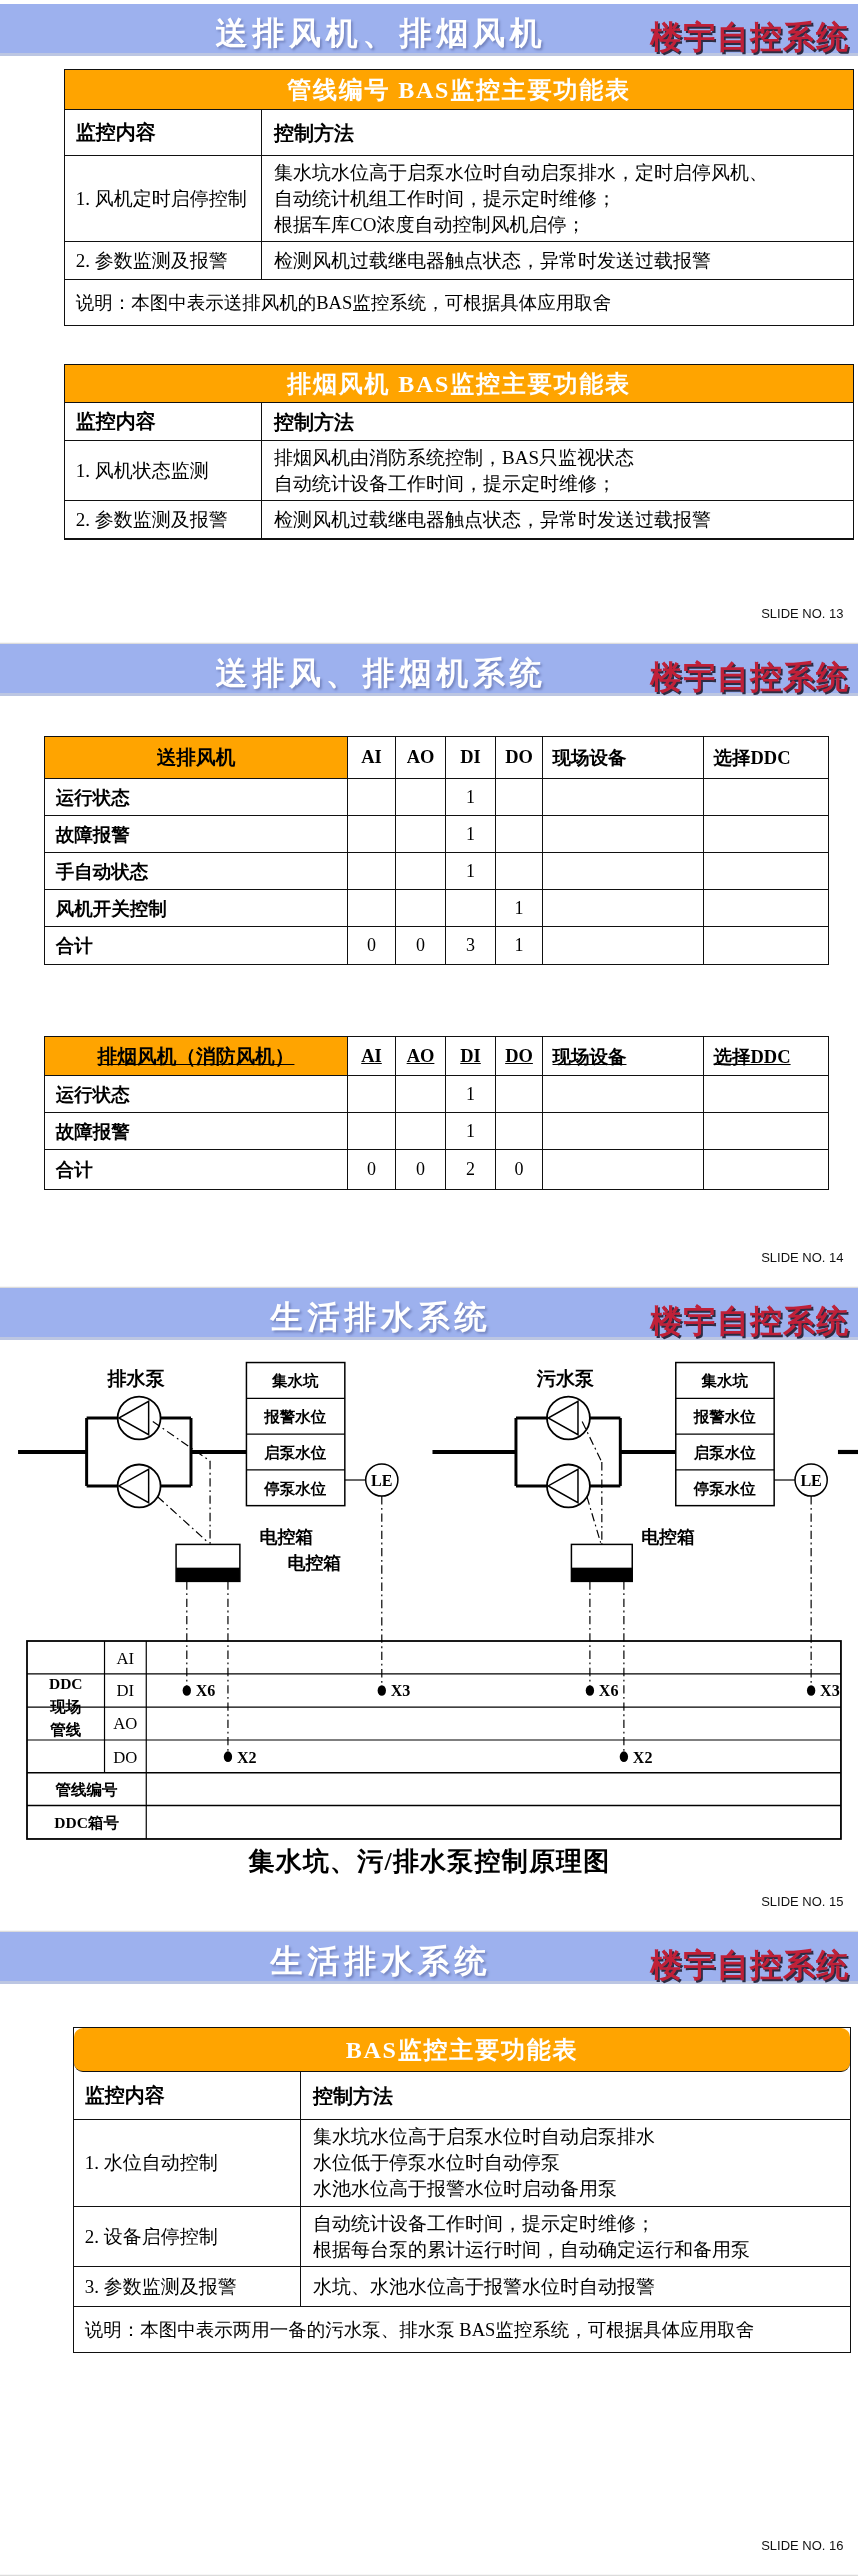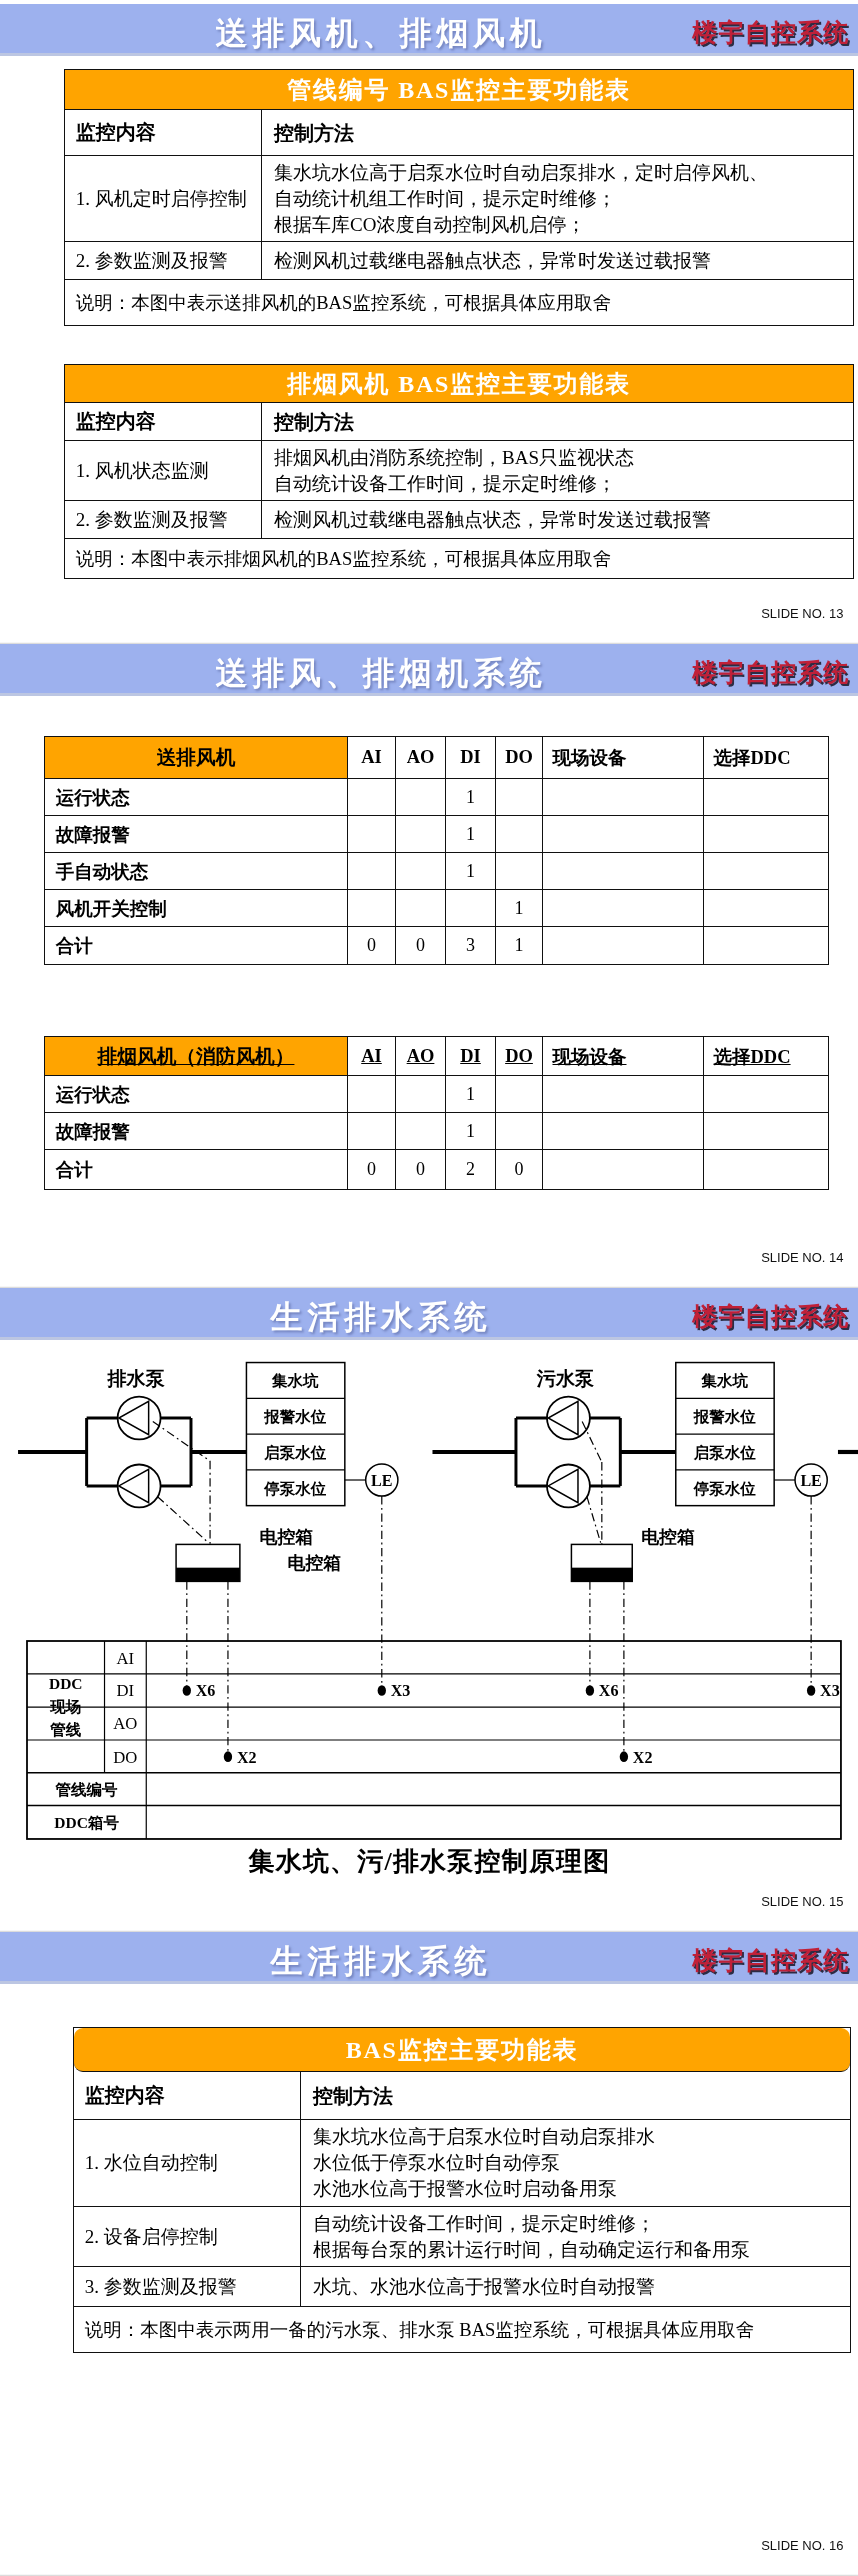--- a/index.html
+++ b/index.html
@@ -6,21 +6,21 @@
   .page{width:859px;font-family:"Liberation Serif",serif;color:#000;}
   .slide{position:relative;width:859px;height:644px;background:#fff;overflow:hidden;
          box-shadow:inset 0 -1.2px 0 #dcdcdc;}
   
   .topbar{position:absolute;left:0;right:0;top:0;height:49px;background:#9DB1EE;
           border-bottom:3px solid #BCC6E2;}
   .topbar.inset{top:3.6px;}
   .slide-title{position:absolute;left:83px;width:596px;top:8.3px;text-align:center;
                font-size:32px;font-weight:bold;color:#fff;letter-spacing:4.8px;
                text-shadow:1.8px 1.8px 2.4px #7484bf;white-space:nowrap;}
-  .brand{position:absolute;right:9.5px;top:13px;font-size:25px;font-weight:bold;
+  .brand{position:absolute;right:9.5px;top:13px;font-size:32px;font-weight:bold;
          color:#C02038;letter-spacing:1.2px;text-shadow:1.8px 1.8px 0.6px #2c2c44;white-space:nowrap;}
   .slideno{position:absolute;right:15.5px;top:606px;font-family:"Liberation Sans",sans-serif;
            font-size:13px;color:#111;}
   
   .ftable{position:absolute;border:1.8px solid #111;background:#fff;box-sizing:border-box;}
   .ftitle{background:#FFA400;color:#fff;font-weight:bold;font-size:24px;text-align:center;
           border-bottom:1.8px solid #111;display:flex;align-items:center;justify-content:center;
           letter-spacing:1.8px;}
   .frow{display:flex;border-bottom:1.2px solid #111;}
   .frow.last{border-bottom:none;}
@@ -95,23 +95,20 @@
           <div>排烟风机由消防系统控制，BAS只监视状态</div>
           <div>自动统计设备工作时间，提示定时维修；</div>
         </div>
       </div>
       <div class="frow" style="min-height:37px;">
         <div class="fc1" style="width:197px;">2. 参数监测及报警</div>
         <div class="fc2">
           <div>检测风机过载继电器触点状态，异常时发送过载报警</div>
         </div>
       </div>
-      <div class="frow last" style="min-height:39px;">
-        <div class="fnote">说明：本图中表示排烟风机的BAS监控系统，可根据具体应用取舍</div>
-      </div>
     </div>
 
     <div class="slideno">SLIDE NO. 13</div>
   </div>
 
   <div class="slide">
     <div class="topbar"></div>
     <div class="slide-title" style="top:8.3px;">送排风、排烟机系统</div>
     <div class="brand" style="top:12px;">楼宇自控系统</div>
 

